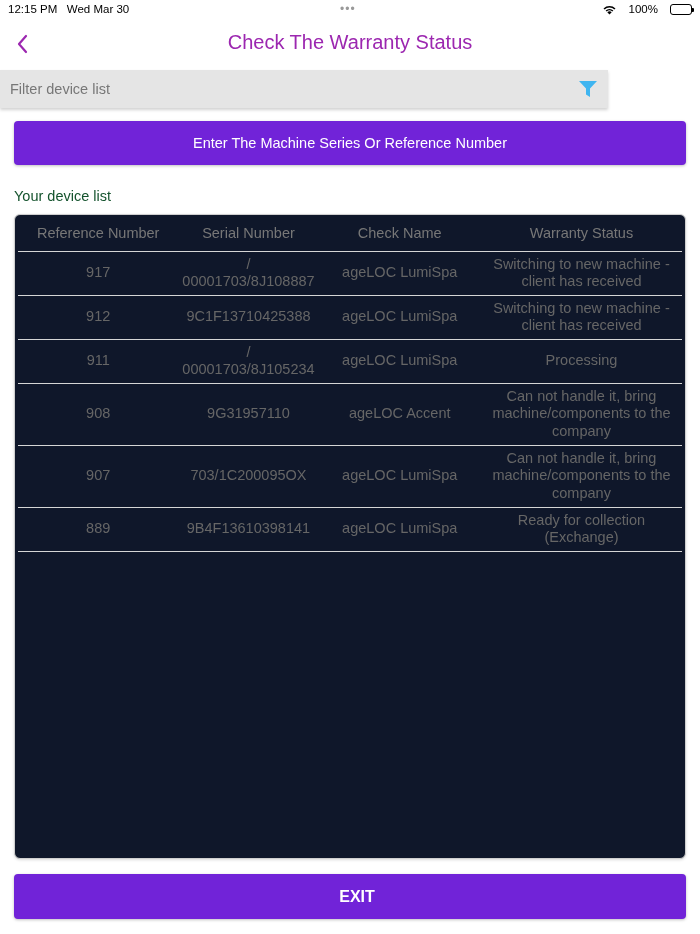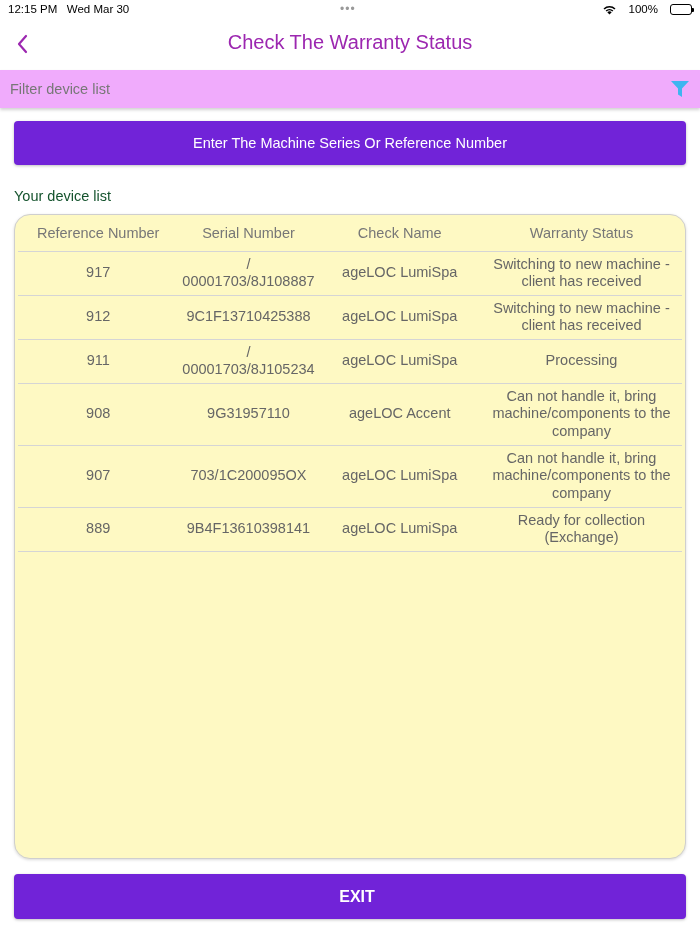--- a/index.html
+++ b/index.html
@@ -11,31 +11,31 @@
   .status-dots { position: absolute; left: 340px; top: 2px; font-size: 12px; color: #999; letter-spacing: 1px; }
   .status-right { position: absolute; right: 8px; top: 3px; display: flex; align-items: center; gap: 12px; }
   .battery { width: 22px; height: 11px; border: 1px solid #000; border-radius: 3px; padding: 1px; position: relative; }
   .battery .fill { width: 100%; height: 100%; background: #000; border-radius: 1px; }
   .battery::after { content: ""; position: absolute; right: -3px; top: 3px; width: 2px; height: 4px; background: #000; border-radius: 0 1px 1px 0; }
 
   .nav-bar { position: absolute; top: 24px; left: 0; width: 700px; height: 42px; padding-left: 44px; }
   .back-btn { position: absolute; left: 10px; top: 6px; width: 24px; height: 28px; display: flex; align-items: center; justify-content: center; cursor: pointer; }
   .nav-title { position: absolute; left: 0; right: 0; top: 7px; text-align: center; font-size: 20px; color: #9c27b0; }
 
-  .filter-bar { position: absolute; top: 70px; left: 0; width: 700px; height: 38px; background: #f0abfc; box-shadow: 0 2px 3px rgba(0,0,0,0.18); }
+  .filter-bar { position: absolute; top: 70px; left: 0; width: 608px; height: 38px; background: #e5e5e5; box-shadow: 0 2px 3px rgba(0,0,0,0.18); }
   .filter-input { position: absolute; left: 10px; top: 8px; width: 640px; height: 22px; border: none; outline: none; font-size: 14.5px; color: #666; background: transparent; font-family: "Liberation Sans", sans-serif; }
   .filter-input::placeholder { color: #777; }
   .filter-icon { position: absolute; right: 10px; top: 10px; width: 20px; height: 18px; cursor: pointer; }
 
   .action-row { position: absolute; top: 121px; left: 14px; width: 672px; height: 44px; display: flex; gap: 10px; }
   .action-btn { flex: 1; background: #7123d8; color: #fff; border-radius: 4px; display: flex; align-items: center; justify-content: center; text-align: center; font-size: 14.5px; line-height: 17px; padding: 0 24px; box-shadow: 0 1px 3px rgba(0,0,0,0.25); cursor: pointer; }
 
   .section-label { position: absolute; top: 188px; left: 14px; font-size: 14.5px; color: #14532d; }
 
-  .table-card { position: absolute; top: 214px; left: 14px; width: 672px; height: 645px; border: 1px solid #cfcfcf; border-radius: 16px; background: #fef9c3; box-shadow: 0 1px 3px rgba(0,0,0,0.15); padding: 0 3px; }
+  .table-card { position: absolute; top: 214px; left: 14px; width: 672px; height: 645px; border: 1px solid #cfcfcf; border-radius: 6px; background: #0f172a; box-shadow: 0 1px 3px rgba(0,0,0,0.15); padding: 0 3px; }
   table { width: 100%; border-collapse: collapse; }
   th { font-weight: normal; font-size: 14.5px; color: #777; height: 36px; text-align: center; border-bottom: 1px solid #d5d5d5; }
   td { font-size: 14.5px; color: #666; text-align: center; border-bottom: 1px solid #d5d5d5; line-height: 17.5px; padding: 4px 2px; vertical-align: middle; }
   tr.row-2 td { height: 44px; }
   tr.row-3 td { height: 62px; }
   col.c1 { width: 158px; } col.c2 { width: 138px; } col.c3 { width: 160px; } col.c4 { width: 198px; }
 
   .exit-btn { position: absolute; top: 874px; left: 14px; width: 672px; height: 45px; background: #7123d8; color: #fff; border-radius: 4px; font-weight: bold; font-size: 16px; display: flex; align-items: center; justify-content: center; box-shadow: 0 1px 3px rgba(0,0,0,0.25); cursor: pointer; padding-left: 14px; }
 </style>
 </head>

